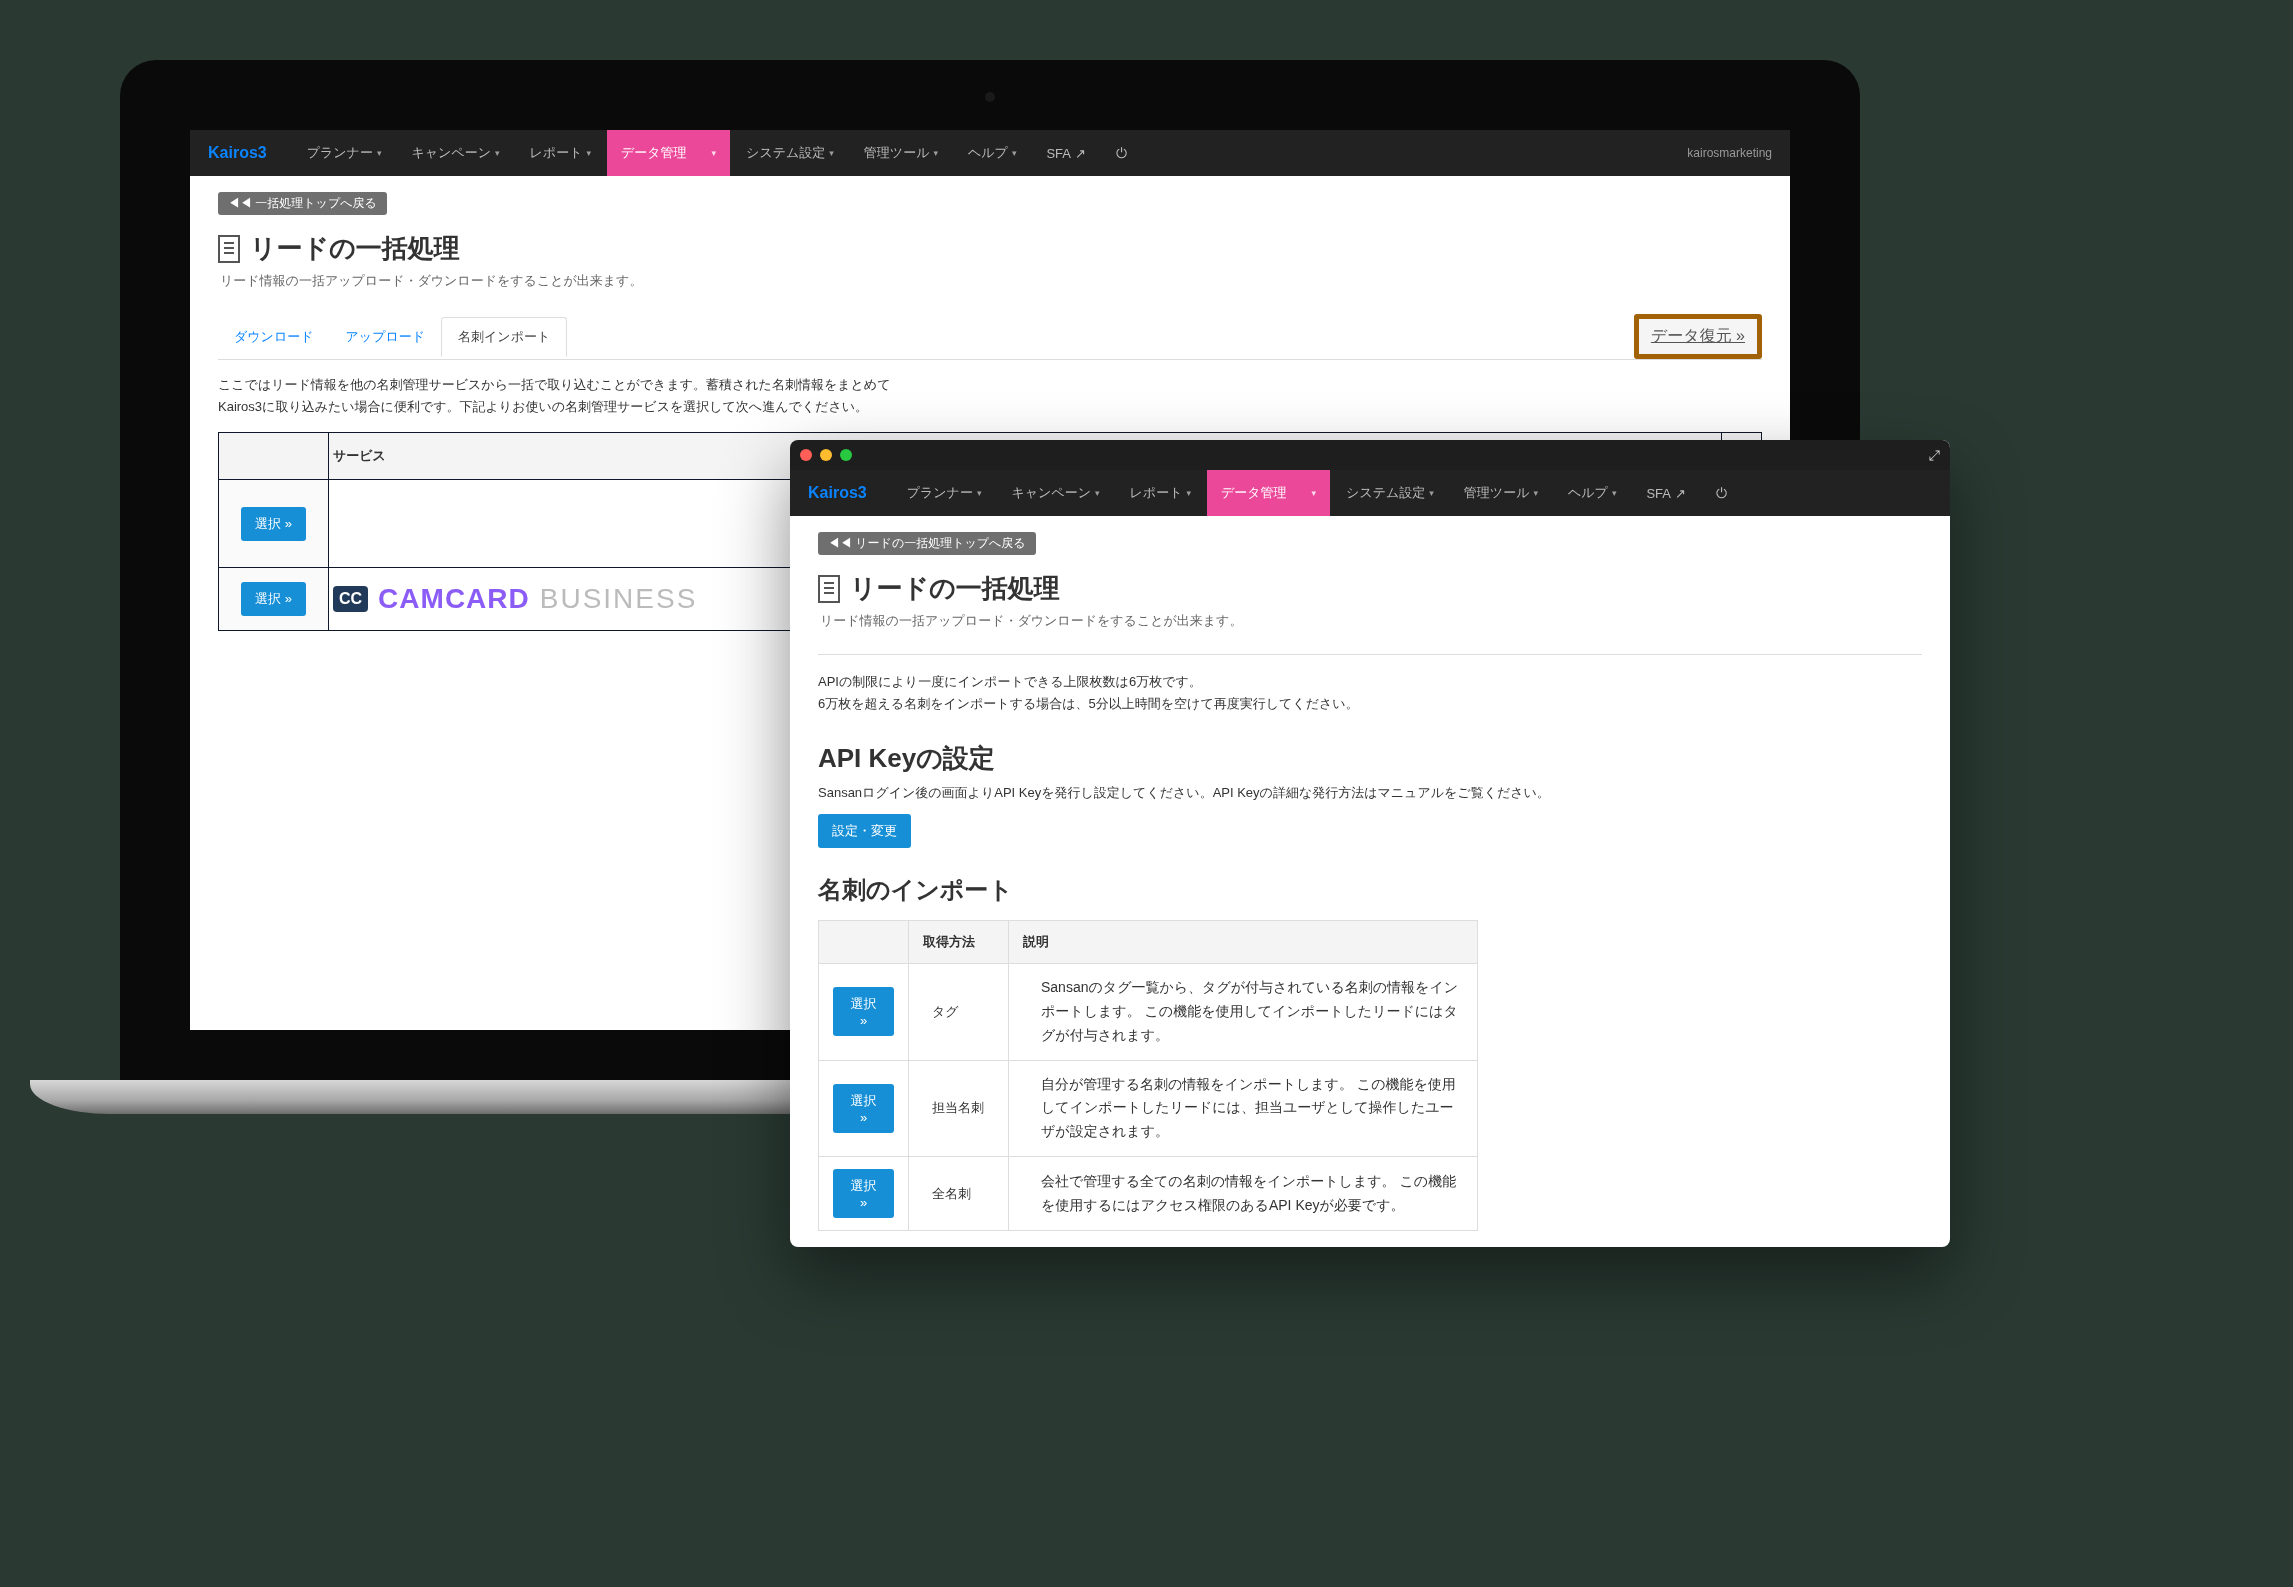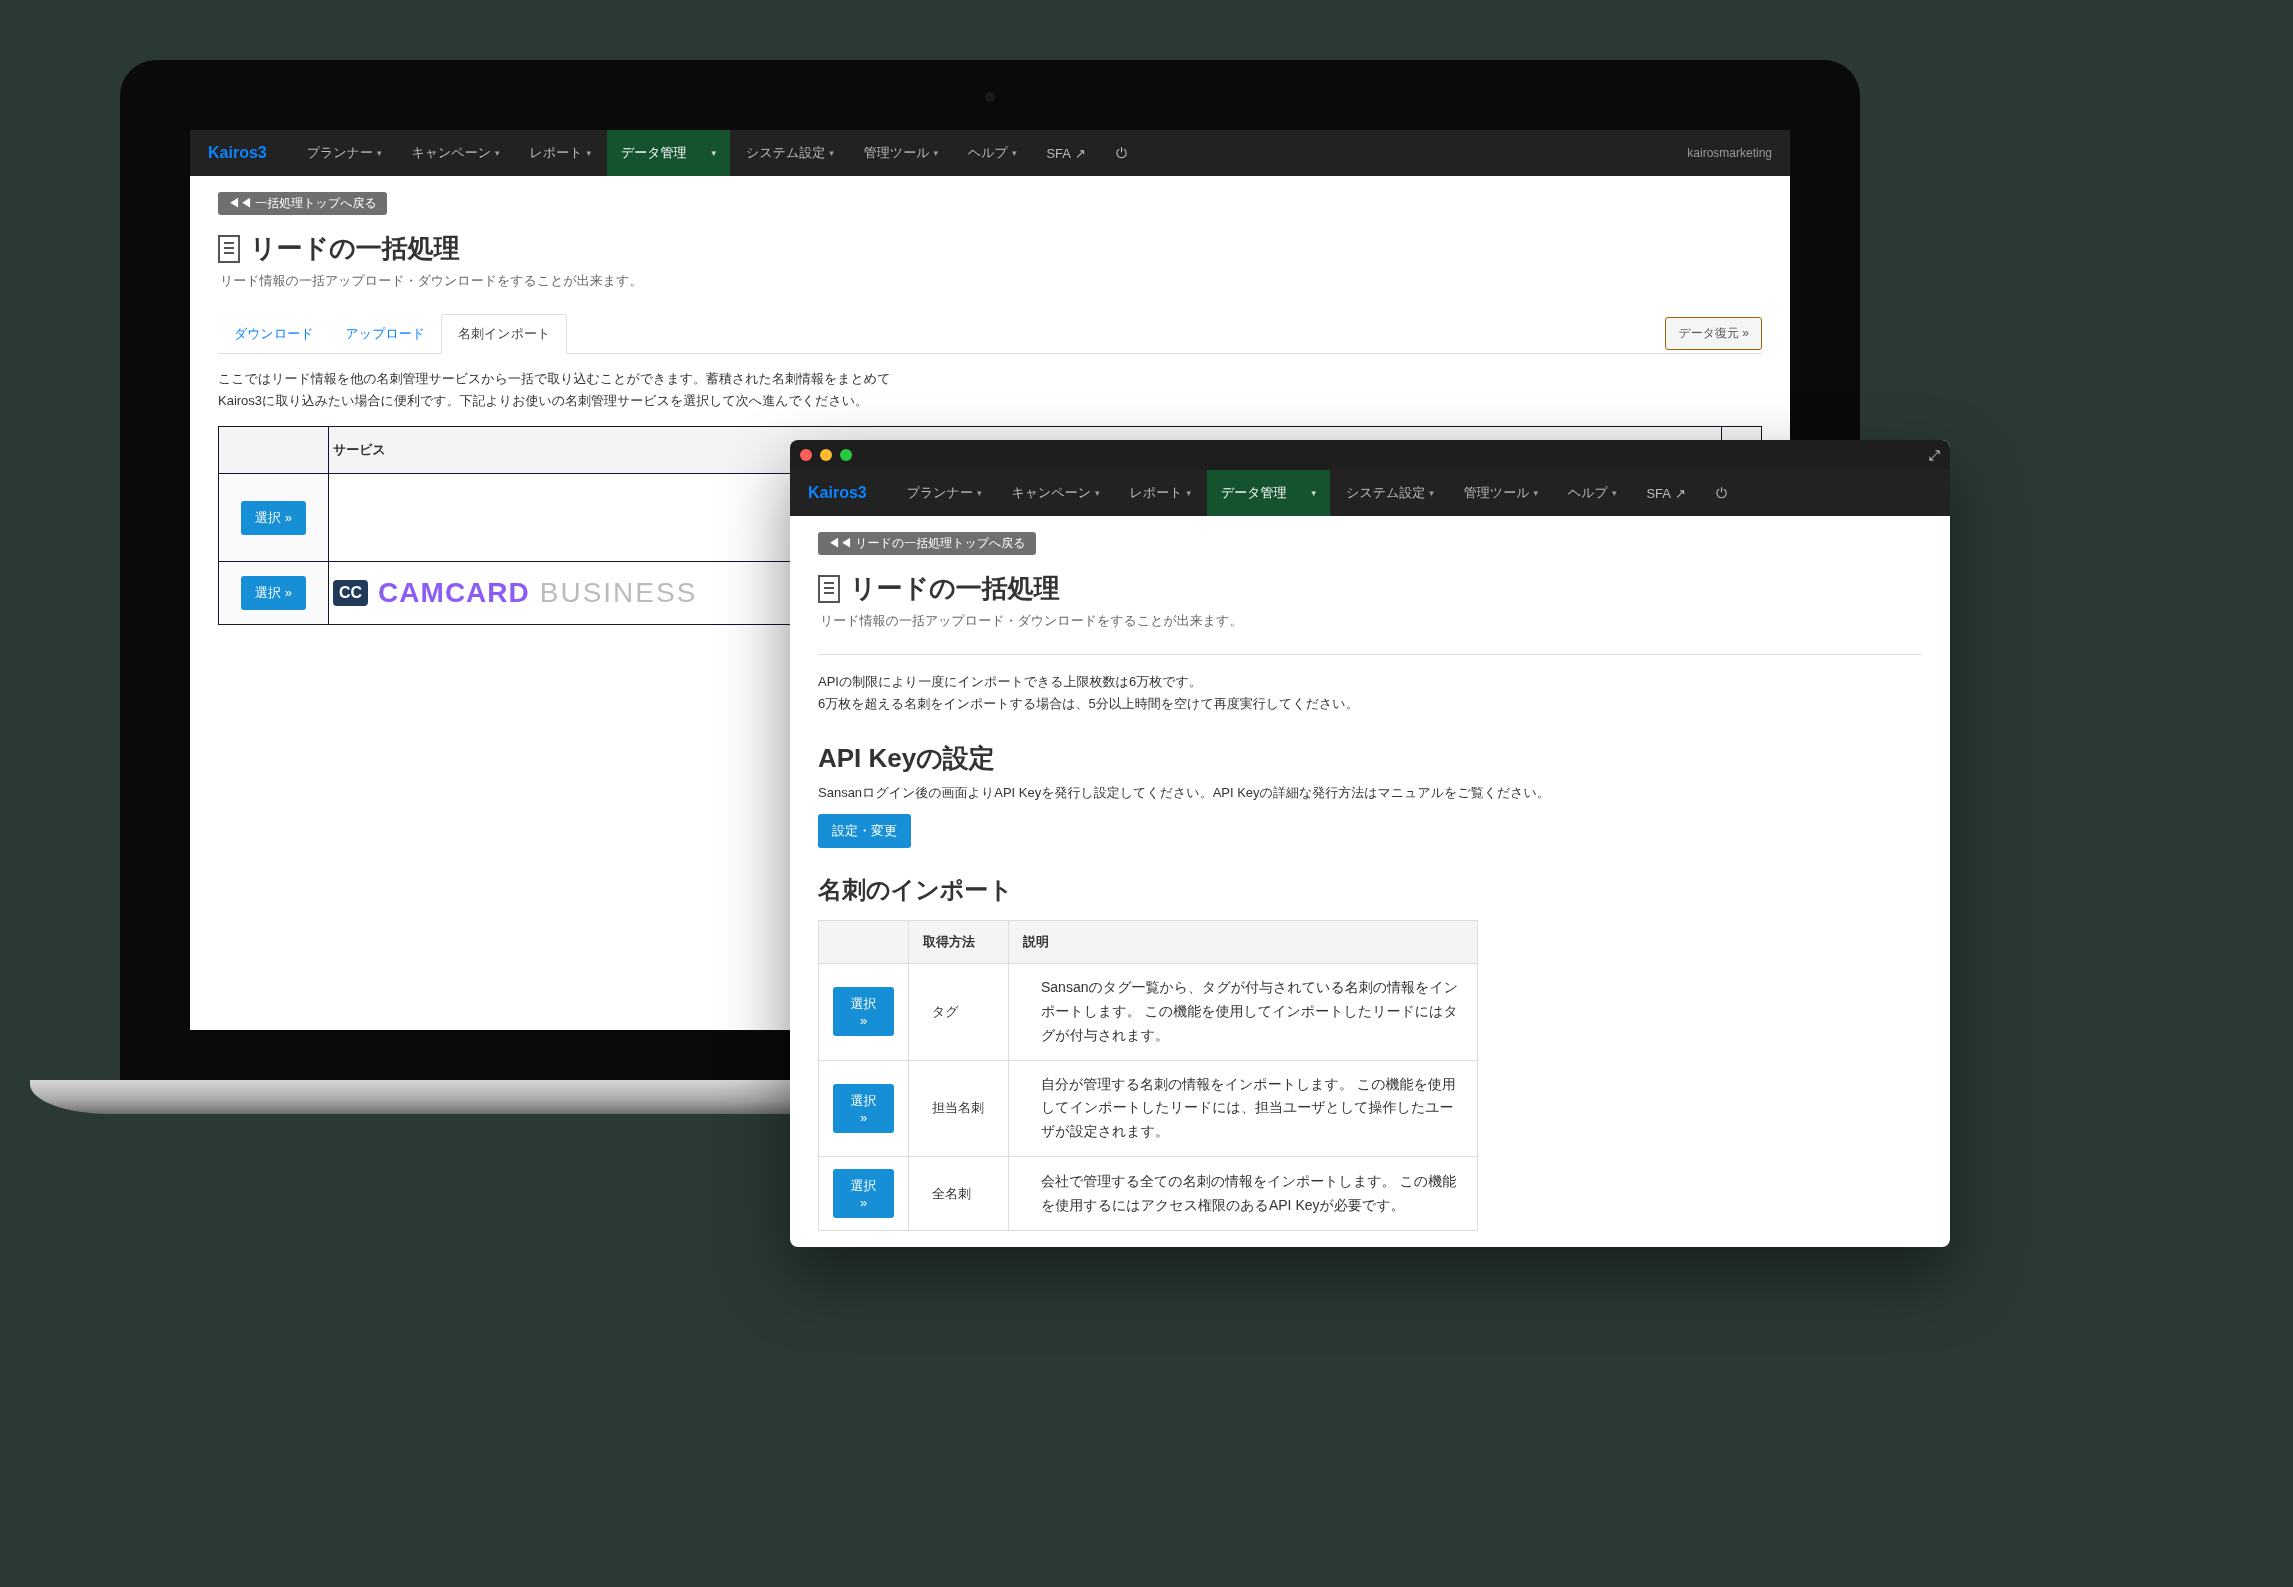--- a/index.html
+++ b/index.html
@@ -100,21 +100,21 @@
     font-size: 16px;
     margin-right: 26px;
   }
   .nav-items { display: flex; align-items: center; gap: 2px; flex: 1; }
   .nav-item {
     padding: 14px 14px;
     cursor: pointer;
     white-space: nowrap;
     display: flex; align-items:center; gap:4px;
   }
-  .nav-item.active { background:#14532d; color:#fff;gap:25px; }
+  .nav-item.active { background:#ec4899; color:#fff;gap:25px; }
   .caret { font-size: 9px; opacity:.8; }
   .nav-right { display:flex; align-items:center; gap:18px; }
   .account { color:#999; font-size:12px; }
   .power-icon { font-size:14px; }
 
   
   .app-content { padding: 16px 28px; }
   .back-pill {
     display:inline-block;
     background:#6f6f6f;
@@ -136,22 +136,22 @@
   .page-sub { color:#666; margin:6px 0 24px 2px; font-size:13px;}
   hr { border:none; border-top:1px solid #ddd; margin: 10px 0 16px; }
 
   .tabs-row { display:flex; align-items:center; border-bottom:1px solid #ddd; margin-bottom:14px;}
   .tab {
     padding:10px 16px; color:#0a84ff; cursor:pointer; font-size:13px;
   }
   .tab.active { color:#444; border:1px solid #ddd; border-bottom:1px solid #fff; border-radius:3px 3px 0 0; margin-bottom:-1px; background:#fff;}
   .tabs-spacer{flex:1;}
   .btn-light{
-    background:#f5f5f5; border:1px solid #a16207; border-radius:3px;
-    padding:7px 12px; font-size:12px; cursor:pointer; color:#555;
+    background:#f5f5f5; border:5px solid #a16207; border-radius:3px;
+    padding:7px 12px; font-size:16px; cursor:pointer; color:#555;text-decoration:underline;
   }
 
   .para { font-size:13px; color:#333; line-height:1.7; }
 
   
   .svc-table { width: 100%; border-collapse: collapse; margin-top:14px; }
   .svc-table th, .svc-table td { border:1px solid #0f172a; padding:14px 4px; vertical-align:middle; }
   .svc-table th { background:#f4f4f4; font-weight:600; text-align:left; font-size:13px;}
   .svc-table td.action-cell{ width:110px; text-align:center; background:#fafafa;}
   .btn-blue{

